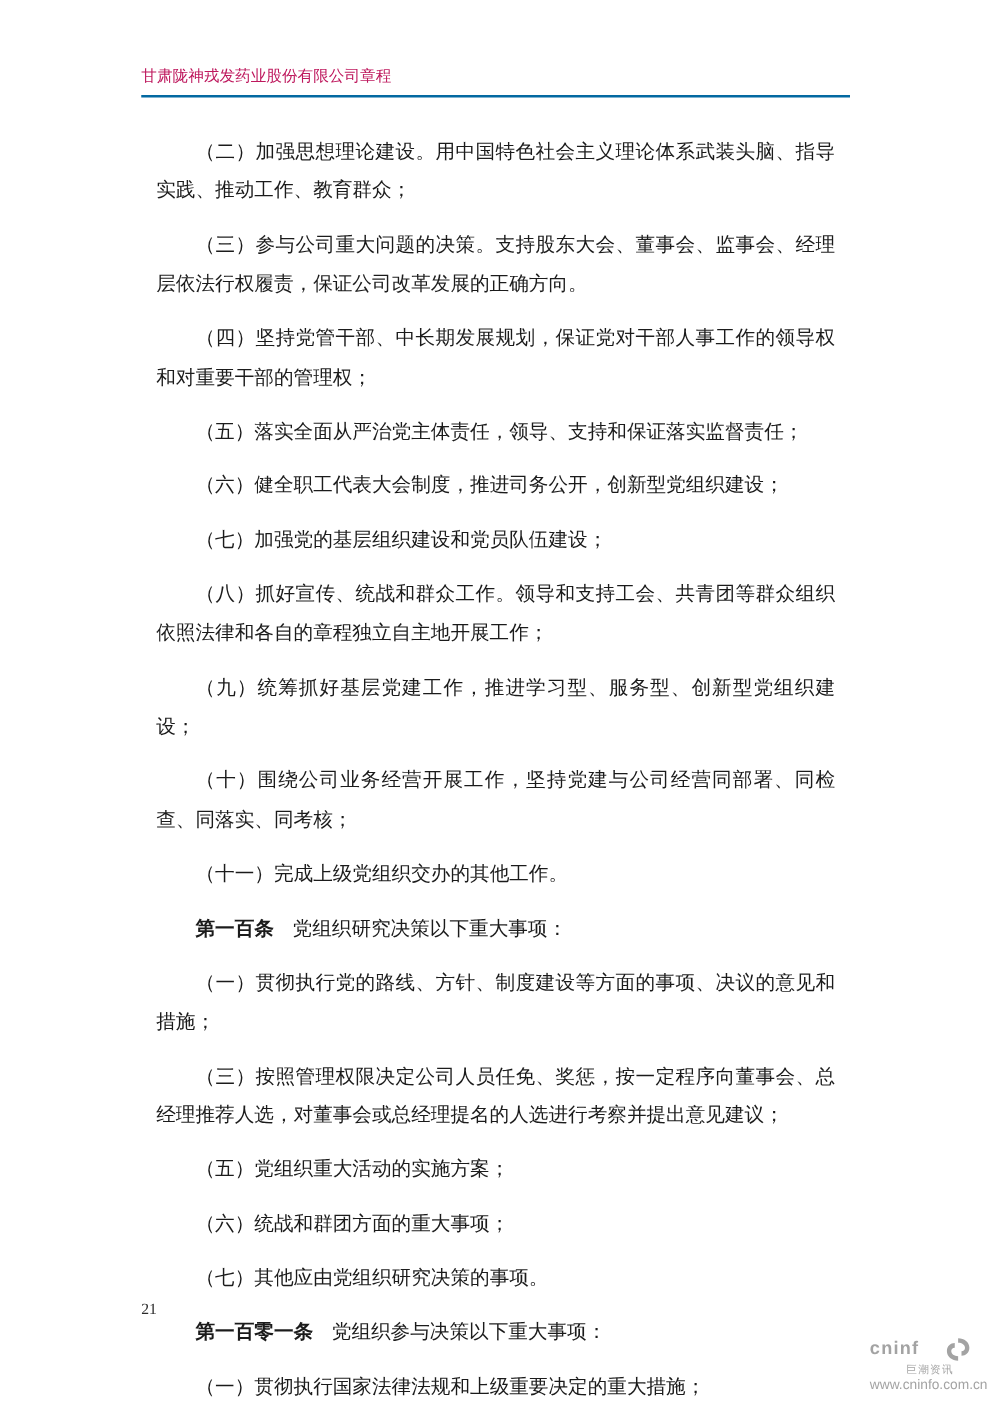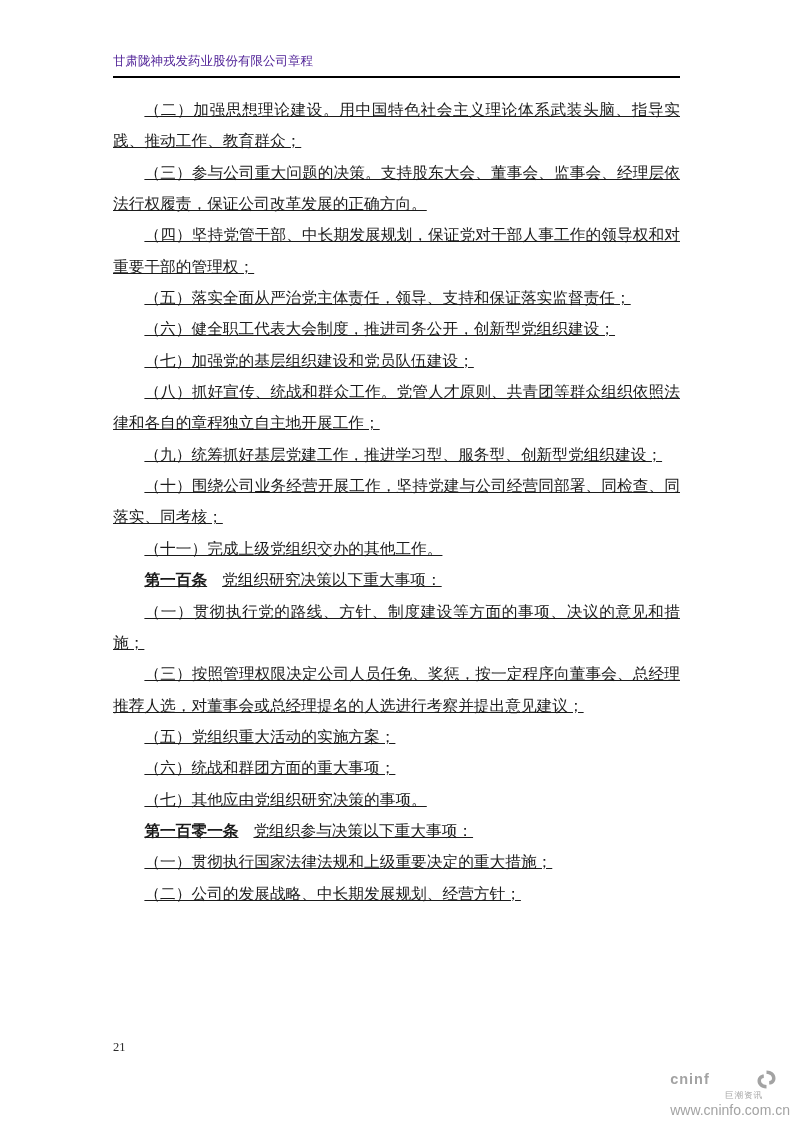--- a/index.html
+++ b/index.html
@@ -15,40 +15,39 @@
     font-family: "Liberation Serif", "DejaVu Serif", serif;
     color: #1b1b1b;
   }
   .page-header {
     position: absolute;
     left: 113px;
     top: 54px;
     width: 567px;
     font-size: 12.5px;
     line-height: 15px;
-    color: #4c1d95;
+    color: #be185d;
     padding-bottom: 7px;
-    border-bottom: 2px solid #000000;
+    border-bottom: 2px solid #0369a1;
   }
   .document-body {
     position: absolute;
     left: 113px;
     top: 94px;
     width: 567px;
     font-size: 15.7px;
     line-height: 31.35px;
     text-align: justify;
     text-justify: inter-ideograph;
     color: #1b1b1b;
   }
   .para {
-    margin: 0;
+    margin: 12px;
     padding: 0;
     text-indent: 2em;
-    text-decoration: underline;
   }
   .article-num {
     font-weight: bold;
     margin-right: 0.95em;
   }
   .page-number {
     position: absolute;
     left: 113px;
     top: 1040px;
     width: 567px;
@@ -78,38 +77,38 @@
   }
   .wm-logo {
     display: block;
   }
   .wm-cn {
     font-size: 8.5px;
     letter-spacing: 1px;
     margin: 2px 27px 0 0;
   }
   .wm-url {
-    font-size: 14px;
+    font-size: 11px;
     margin-top: 3px;
     text-align: right;
   }
 </style>
 </head>
 <body>
 
 <div class="page-header">甘肃陇神戎发药业股份有限公司章程</div>
 
 <div class="document-body">
     <p class="para">（二）加强思想理论建设。用中国特色社会主义理论体系武装头脑、指导实践、推动工作、教育群众；</p>
     <p class="para">（三）参与公司重大问题的决策。支持股东大会、董事会、监事会、经理层依法行权履责，保证公司改革发展的正确方向。</p>
     <p class="para">（四）坚持党管干部、中长期发展规划，保证党对干部人事工作的领导权和对重要干部的管理权；</p>
     <p class="para">（五）落实全面从严治党主体责任，领导、支持和保证落实监督责任；</p>
     <p class="para">（六）健全职工代表大会制度，推进司务公开，创新型党组织建设；</p>
     <p class="para">（七）加强党的基层组织建设和党员队伍建设；</p>
-    <p class="para">（八）抓好宣传、统战和群众工作。党管人才原则、共青团等群众组织依照法律和各自的章程独立自主地开展工作；</p>
+    <p class="para">（八）抓好宣传、统战和群众工作。领导和支持工会、共青团等群众组织依照法律和各自的章程独立自主地开展工作；</p>
     <p class="para">（九）统筹抓好基层党建工作，推进学习型、服务型、创新型党组织建设；</p>
     <p class="para">（十）围绕公司业务经营开展工作，坚持党建与公司经营同部署、同检查、同落实、同考核；</p>
     <p class="para">（十一）完成上级党组织交办的其他工作。</p>
     <p class="para"><b class="article-num">第一百条</b>党组织研究决策以下重大事项：</p>
     <p class="para">（一）贯彻执行党的路线、方针、制度建设等方面的事项、决议的意见和措施；</p>
     <p class="para">（三）按照管理权限决定公司人员任免、奖惩，按一定程序向董事会、总经理推荐人选，对董事会或总经理提名的人选进行考察并提出意见建议；</p>
     <p class="para">（五）党组织重大活动的实施方案；</p>
     <p class="para">（六）统战和群团方面的重大事项；</p>
     <p class="para">（七）其他应由党组织研究决策的事项。</p>
     <p class="para"><b class="article-num">第一百零一条</b>党组织参与决策以下重大事项：</p>

